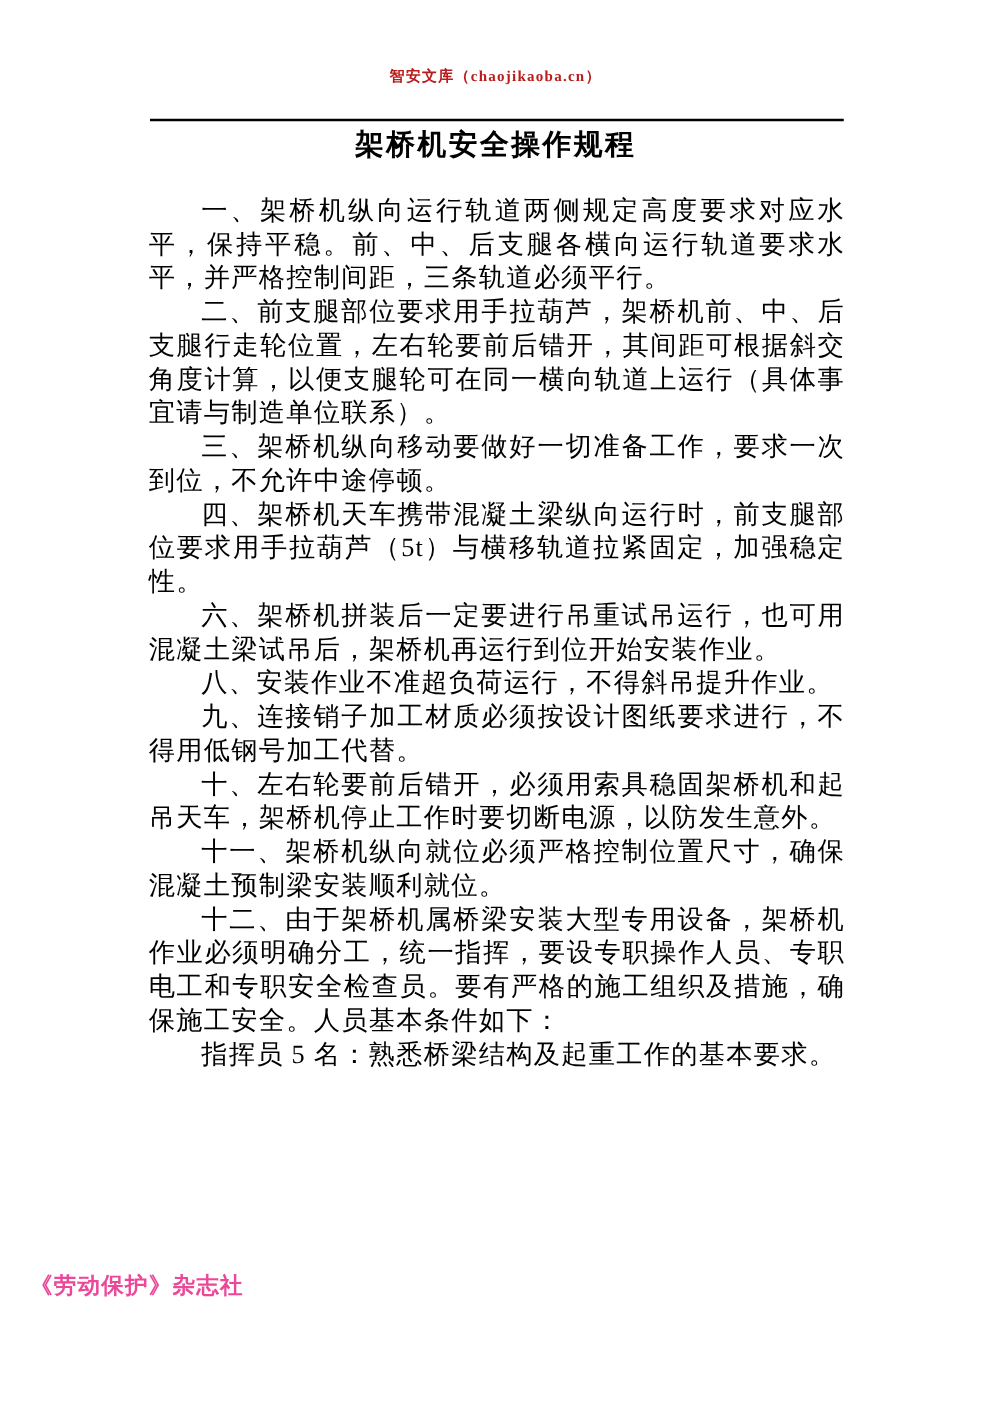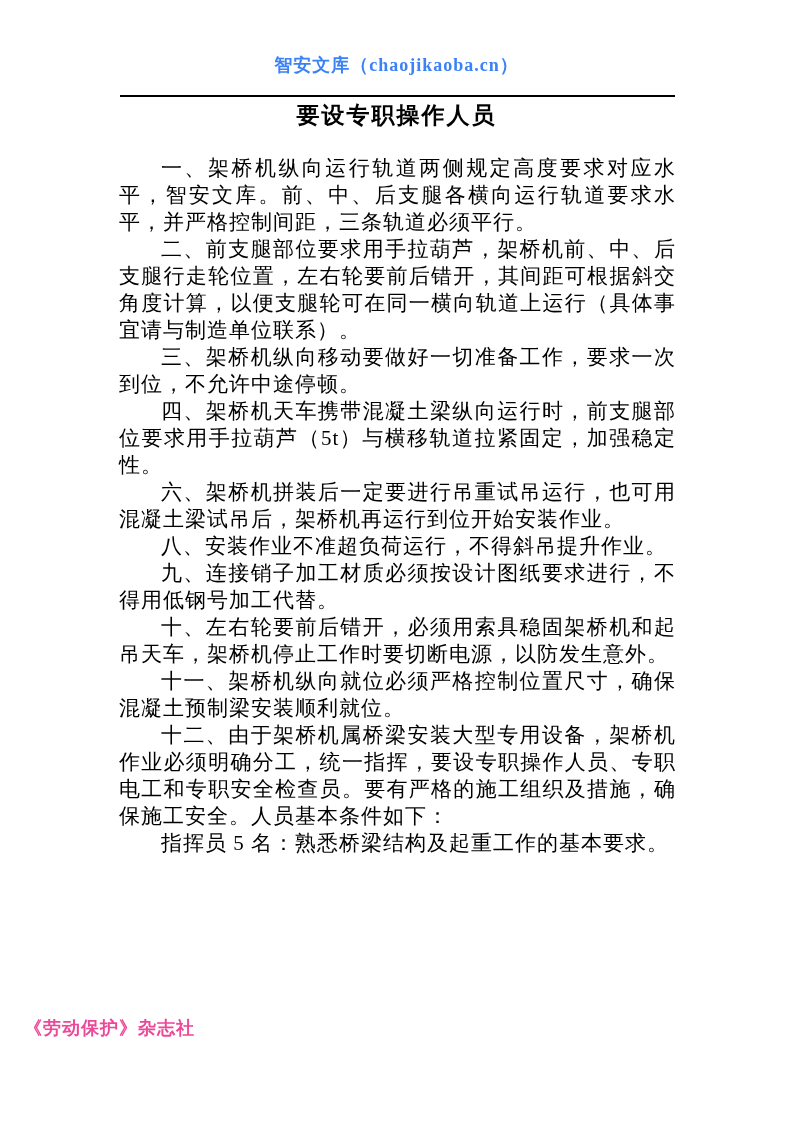--- a/index.html
+++ b/index.html
@@ -19,23 +19,23 @@
     height: 1122px;
     background: #ffffff;
     overflow: hidden;
   }
   .site-header {
     position: absolute;
     top: 53px;
     left: 0;
     width: 793px;
     text-align: center;
-    font-size: 18px;
+    font-size: 12px;
     font-weight: bold;
-    color: #3b82f6;
+    color: #b91c1c;
     letter-spacing: 1px;
     cursor: pointer;
   }
   .header-rule {
     position: absolute;
     top: 95px;
     left: 120px;
     width: 555px;
     height: 0;
     border-top: 2px solid #000000;
@@ -82,24 +82,24 @@
 </style>
 </head>
 <body>
 
 <div class="page">
 
   <div class="site-header">智安文库（chaojikaoba.cn）</div>
 
   <div class="header-rule"></div>
 
-  <h1 class="doc-title">要设专职操作人员</h1>
+  <h1 class="doc-title">架桥机安全操作规程</h1>
 
   <div class="doc-body">
-    <p>一、架桥机纵向运行轨道两侧规定高度要求对应水平，智安文库。前、中、后支腿各横向运行轨道要求水平，并严格控制间距，三条轨道必须平行。</p>
+    <p>一、架桥机纵向运行轨道两侧规定高度要求对应水平，保持平稳。前、中、后支腿各横向运行轨道要求水平，并严格控制间距，三条轨道必须平行。</p>
     <p>二、前支腿部位要求用手拉葫芦，架桥机前、中、后支腿行走轮位置，左右轮要前后错开，其间距可根据斜交角度计算，以便支腿轮可在同一横向轨道上运行（具体事宜请与制造单位联系）。</p>
     <p>三、架桥机纵向移动要做好一切准备工作，要求一次到位，不允许中途停顿。</p>
     <p>四、架桥机天车携带混凝土梁纵向运行时，前支腿部位要求用手拉葫芦（5t）与横移轨道拉紧固定，加强稳定性。</p>
     <p>六、架桥机拼装后一定要进行吊重试吊运行，也可用混凝土梁试吊后，架桥机再运行到位开始安装作业。</p>
     <p>八、安装作业不准超负荷运行，不得斜吊提升作业。</p>
     <p>九、连接销子加工材质必须按设计图纸要求进行，不得用低钢号加工代替。</p>
     <p>十、左右轮要前后错开，必须用索具稳固架桥机和起吊天车，架桥机停止工作时要切断电源，以防发生意外。</p>
     <p>十一、架桥机纵向就位必须严格控制位置尺寸，确保混凝土预制梁安装顺利就位。</p>
     <p>十二、由于架桥机属桥梁安装大型专用设备，架桥机作业必须明确分工，统一指挥，要设专职操作人员、专职电工和专职安全检查员。要有严格的施工组织及措施，确保施工安全。人员基本条件如下：</p>
     <p>指挥员 5 名：熟悉桥梁结构及起重工作的基本要求。</p>

